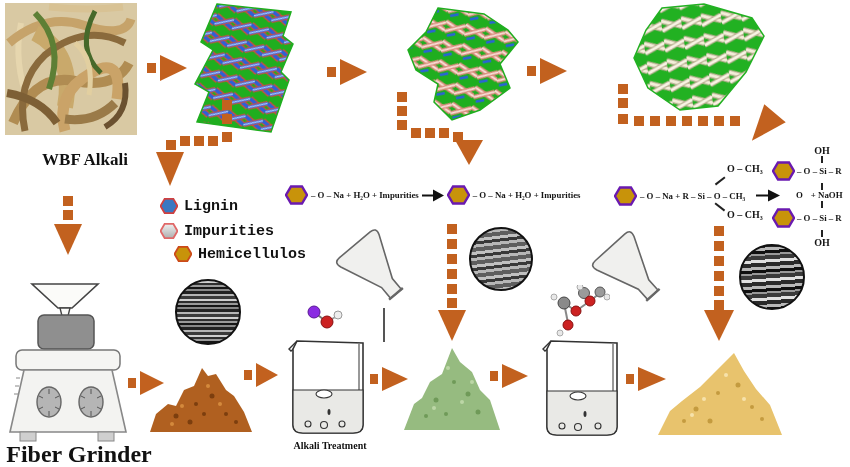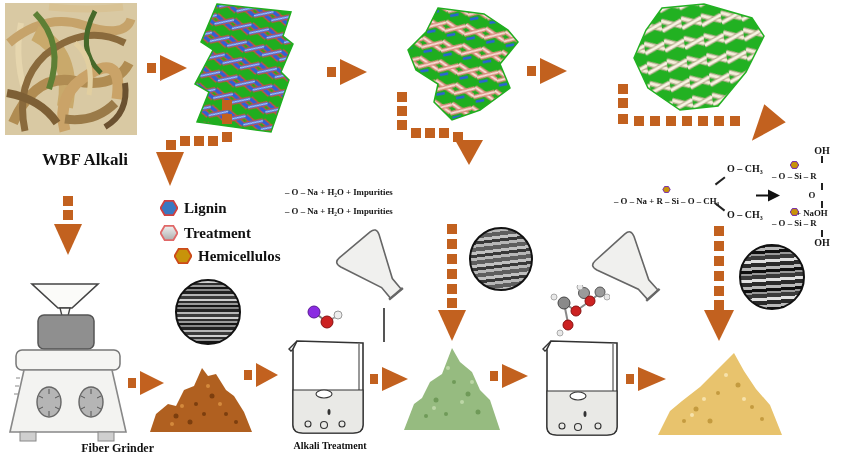--- a/index.html
+++ b/index.html
@@ -1,25 +1,25 @@
 <!DOCTYPE html>
 <html><head>
 <meta charset="utf-8">
 <style>
   html,body{margin:0;padding:0;background:#fff;}
   #canvas{position:relative;width:850px;height:467px;background:#ffffff;overflow:hidden;
           font-family:"Liberation Serif","DejaVu Serif",serif;}
   .abs{position:absolute;}
   .lbl{position:absolute;font-weight:bold;color:#111;text-align:center;white-space:nowrap;}
-  .lbl-lg{font-size:12px;text-align:right;}
+  .lbl-lg{font-size:24px;}
   .lbl-md{font-size:10px;}
   .chem{position:absolute;font-weight:bold;font-size:10px;color:#151515;white-space:nowrap;}
-  .chemrow{position:absolute;display:flex;align-items:center;gap:3px;white-space:nowrap;flex-direction:column;}
+  .chemrow{position:absolute;display:flex;align-items:center;gap:3px;white-space:nowrap;}
   .chemrow span{font-weight:bold;font-size:8.8px;color:#151515;}
-  .legend-row{position:absolute;display:flex;align-items:center;gap:6px;height:20px;}
+  .legend-row{position:absolute;display:flex;gap:6px;height:20px;font-family:Liberation Mono, monospace;}
   .legend-row span{font-weight:bold;font-size:15px;color:#111;}
   .sem{position:absolute;border-radius:50%;border:2.5px solid #111;box-sizing:border-box;}
   .sem-left{background:repeating-linear-gradient(0deg,#161616 0 2px,#9a9a9a 2px 4px,#2e2e2e 4px 6px,#cfcfcf 6px 8px,#3a3a3a 8px 11px,#b5b5b5 11px 13px,#222 13px 16px,#888 16px 18px);}
   .sem-mid{background:#8a8a8a;background-image:repeating-linear-gradient(173deg,rgba(25,25,25,.72) 0 3px,rgba(195,195,195,.78) 3px 6px,rgba(70,70,70,.65) 6px 10px,rgba(215,215,215,.7) 10px 13px);}
   .sem-right{background:repeating-linear-gradient(-4deg,#101010 0 3px,#b8b8b8 3px 6px,#2a2a2a 6px 10px,#e0e0e0 10px 13px,#3a3a3a 13px 17px,#999 17px 19px);}
   .bond-v{position:absolute;width:1.5px;background:#222;}
   .bond-d{position:absolute;height:1.5px;width:12px;background:#222;}
   .rod{position:absolute;width:2px;background:#555;}
 </style>
 </head>
@@ -189,21 +189,21 @@
     <div class="legend-row" style="left:160px;top:223px">
       <svg width="18" height="16" viewBox="0 0 18 16">
         <defs>
             <linearGradient id="gcel" x1="0" y1="0" x2="0" y2="1">
           <stop offset="0" stop-color="#f0f0f0"></stop>
               <stop offset="1" stop-color="#aeaeae"></stop>
             </linearGradient>
           </defs>
         <polygon points="4.7,0.8 13.3,0.8 17.5,8 13.3,15.2 4.7,15.2 0.5,8" fill="url(#gcel)" stroke="#e06868" stroke-width="1.8"></polygon>
       </svg>
-      <span>Treatment</span>
+      <span>Impurities</span>
     </div>
     <div class="legend-row" style="left:174px;top:246px">
       <svg width="18" height="16" viewBox="0 0 18 16">
         <polygon points="4.7,0.8 13.3,0.8 17.5,8 13.3,15.2 4.7,15.2 0.5,8" fill="#c8930a" stroke="#cc4a1a" stroke-width="1.8"></polygon>
       </svg>
       <span>Hemicellulos</span>
     </div>
   </div>
 
   <div class="chemrow" style="left:285px;top:184px;height:22px">

